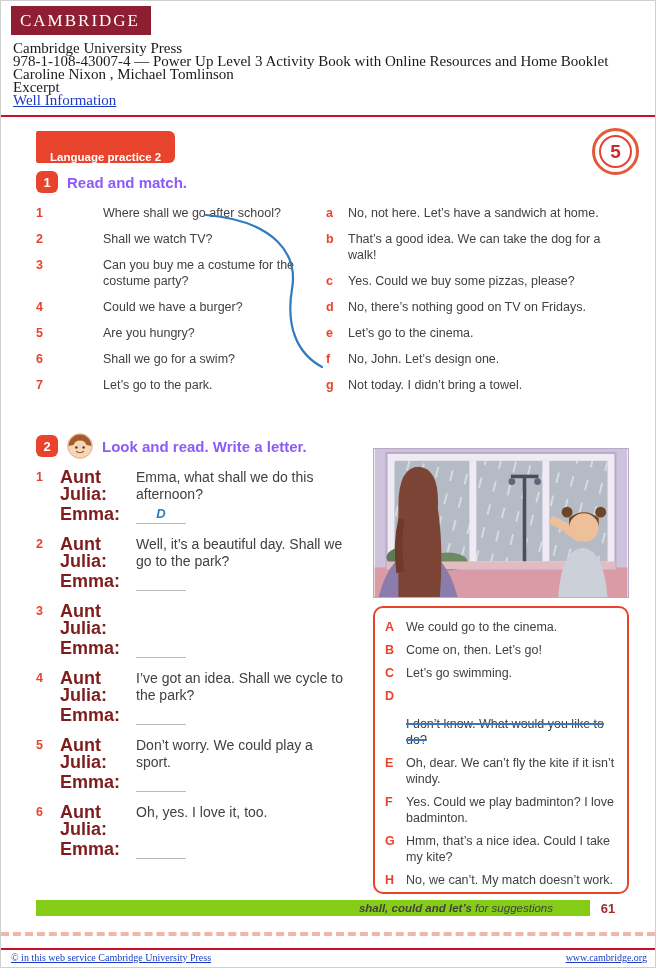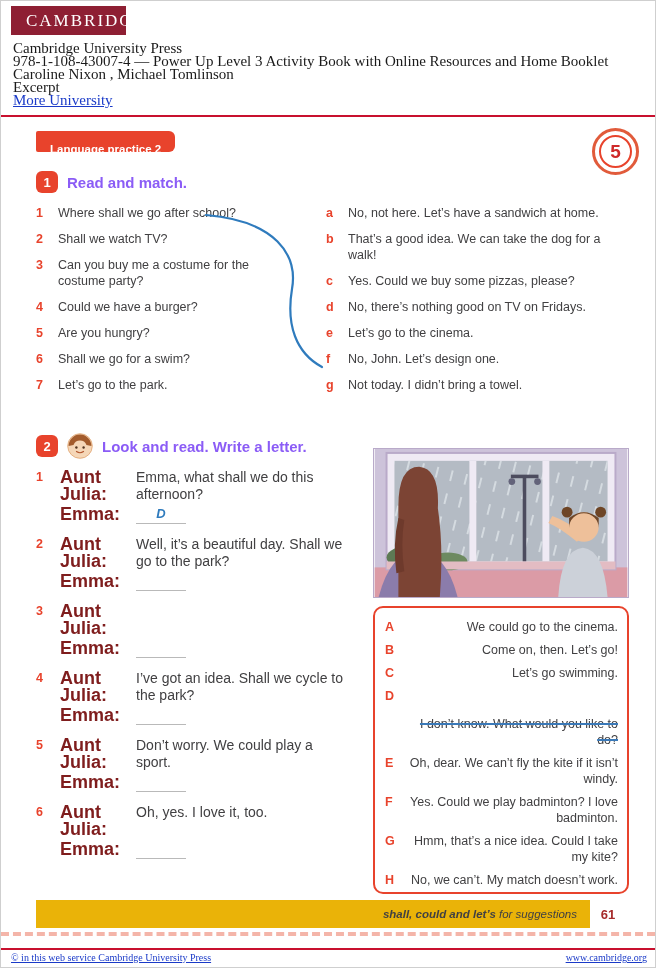--- a/index.html
+++ b/index.html
@@ -1,35 +1,35 @@
 <!DOCTYPE html>
 <html><head>
 <meta charset="utf-8">
 <style>
   * { box-sizing: border-box; margin: 0; padding: 0; }
   body { background: #e9e9e9; font-family: "Liberation Sans", sans-serif; }
   .page { position: relative; width: 656px; height: 968px; background: #fff;
           border: 1px solid #cfcfcf; overflow: hidden; margin: 0 auto; }
 
   
-  .brand-bar { position: absolute; left: 10px; top: 5px; width: 115px; height: 29px;
+  .brand-bar { position: absolute; left: 10px; top: 5px; width: 140px; height: 29px;
                background: #8e1f33; color: #fff; display: flex; align-items: center;
-               padding-left: 15px; font-family: "Liberation Serif", serif;
+               padding-left: 9px; font-family: "Liberation Serif", serif;
                font-size: 17px; letter-spacing: 2px; }
   .meta { position: absolute; left: 12px; top: 41px; font-family: "Liberation Serif", serif;
           font-size: 15px; line-height: 13px; color: #1a1a1a; }
   .link { color: #1a3ac8; text-decoration: underline; }
 
   .rule { position: absolute; left: 0; width: 100%; background: #c8102e; }
   .rule-top { top: 114px; height: 2px; }
   .rule-bottom { top: 947px; height: 2px; }
 
   
   .banner { position: absolute; left: 35px; top: 130px; height: 21px; line-height: 21px;
-            padding: 8px 14px; background: #e8432c; color: #fff; font-weight: bold;
+            padding: 16px 14px; background: #e8432c; color: #fff; font-weight: bold;
             font-size: 11.5px; border-radius: 2px 6px 6px 2px; }
   .unit-badge { position: absolute; right: 16px; top: 127px; width: 47px; height: 47px;
                 border-radius: 50%; border: 3px solid #e15b3b; background: #fff;
                 display: flex; align-items: center; justify-content: center; }
   .unit-inner { width: 33px; height: 33px; border-radius: 50%; border: 2px solid #e8432c;
                 display: flex; align-items: center; justify-content: center;
                 color: #cf2a2a; font-weight: bold; font-size: 19px; }
 
   
   .ex { position: absolute; left: 35px; width: 590px; }
@@ -42,21 +42,21 @@
   .ex-title { font-weight: bold; font-size: 15px; color: #8b5cf6; }
   .char-icon { width: 26px; height: 26px; flex: 0 0 26px; }
 
   .ex1-cols { display: flex; margin-top: 12px; }
   .col-q { width: 290px; }
   .col-a { width: 300px; }
   .row { display: flex; margin-bottom: 10px; }
   .red-key { width: 22px; flex: 0 0 22px; color: #e8432c; font-weight: bold;
              font-size: 12.5px; line-height: 16px; }
   .row-text { color: #414042; font-size: 12.5px; line-height: 16px; }
-  .q-text { width: 220px; }
+  .q-text { width: 220px; margin-left: 45px; }
   .a-text { width: 258px; }
 
   .match-curve { position: absolute; left: 35px; top: 170px; pointer-events: none; }
 
   .dialog { margin-top: 10px; }
   .d-item { margin-bottom: 12px; }
   .d-row { display: flex; }
   .d-num { width: 24px; flex: 0 0 24px; color: #e8432c; font-weight: bold;
            font-size: 12.5px; line-height: 17px; }
   .d-speaker { width: 76px; flex: 0 0 76px; font-weight: bold; color: #7f1d1d;
@@ -70,26 +70,26 @@
   .picture { position: absolute; left: 372px; top: 447px; width: 256px; height: 150px;
              border: 1px solid #b9aac9; }
   .picture svg { display: block; width: 100%; height: 100%; }
 
   .options-box { position: absolute; left: 372px; top: 605px; width: 256px; height: 288px;
                  border: 2px solid #e8432c; border-radius: 10px; background: #fff;
                  padding: 11px 9px 6px 10px; }
   .o-row { display: flex; margin-bottom: 7px; }
   .o-let { width: 21px; flex: 0 0 21px; color: #e8432c; font-weight: bold;
            font-size: 12.5px; line-height: 16px; }
-  .o-text { flex: 1; color: #414042; font-size: 12.5px; line-height: 16px; text-align: right; }
+  .o-text { flex: 1; color: #414042; font-size: 12.5px; line-height: 16px; }
   .struck { text-decoration: line-through; text-decoration-color: #3a79b8;
             text-decoration-thickness: 1.6px; margin-top: 28px; }
 
-  .tip-bar { position: absolute; left: 35px; top: 899px; width: 590px; height: 28px;
-             background: #eab308; display: flex; align-items: center; }
+  .tip-bar { position: absolute; left: 35px; top: 899px; width: 590px; height: 16px;
+             background: #84cc16; display: flex; align-items: center; gap: 24px; }
   .tip-text { margin-left: auto; margin-right: 13px; font-style: italic;
               font-size: 11.5px; color: #414042; }
   .page-num { width: 36px; height: 28px; background: #fff; display: flex; align-items: center;
               justify-content: center; color: #a62b2b; font-weight: bold; font-size: 13px; }
   .dash-line { position: absolute; left: 0; top: 931px; width: 100%;
                border-top: 4px dashed #f4b5a9; }
 
   .footer { position: absolute; left: 10px; top: 951px; width: 636px; display: flex;
             justify-content: space-between; font-family: "Liberation Serif", serif;
             font-size: 10px; }
@@ -101,21 +101,21 @@
 
   <div class="brand-bar">
     <span>CAMBRIDGE</span>
   </div>
 
   <div class="meta">
     <div>Cambridge University Press</div>
     <div>978-1-108-43007-4 — Power Up Level 3 Activity Book with Online Resources and Home Booklet</div>
     <div>Caroline Nixon , Michael Tomlinson</div>
     <div>Excerpt</div>
-    <a href="#" class="link">More University</a>
+    <a href="#" class="link">Well Information</a>
   </div>
 
   <div class="rule rule-top"></div>
 
   <div class="banner">Language practice 2</div>
 
   <div class="unit-badge">
     <div class="unit-inner">
       <span>5</span>
     </div>

